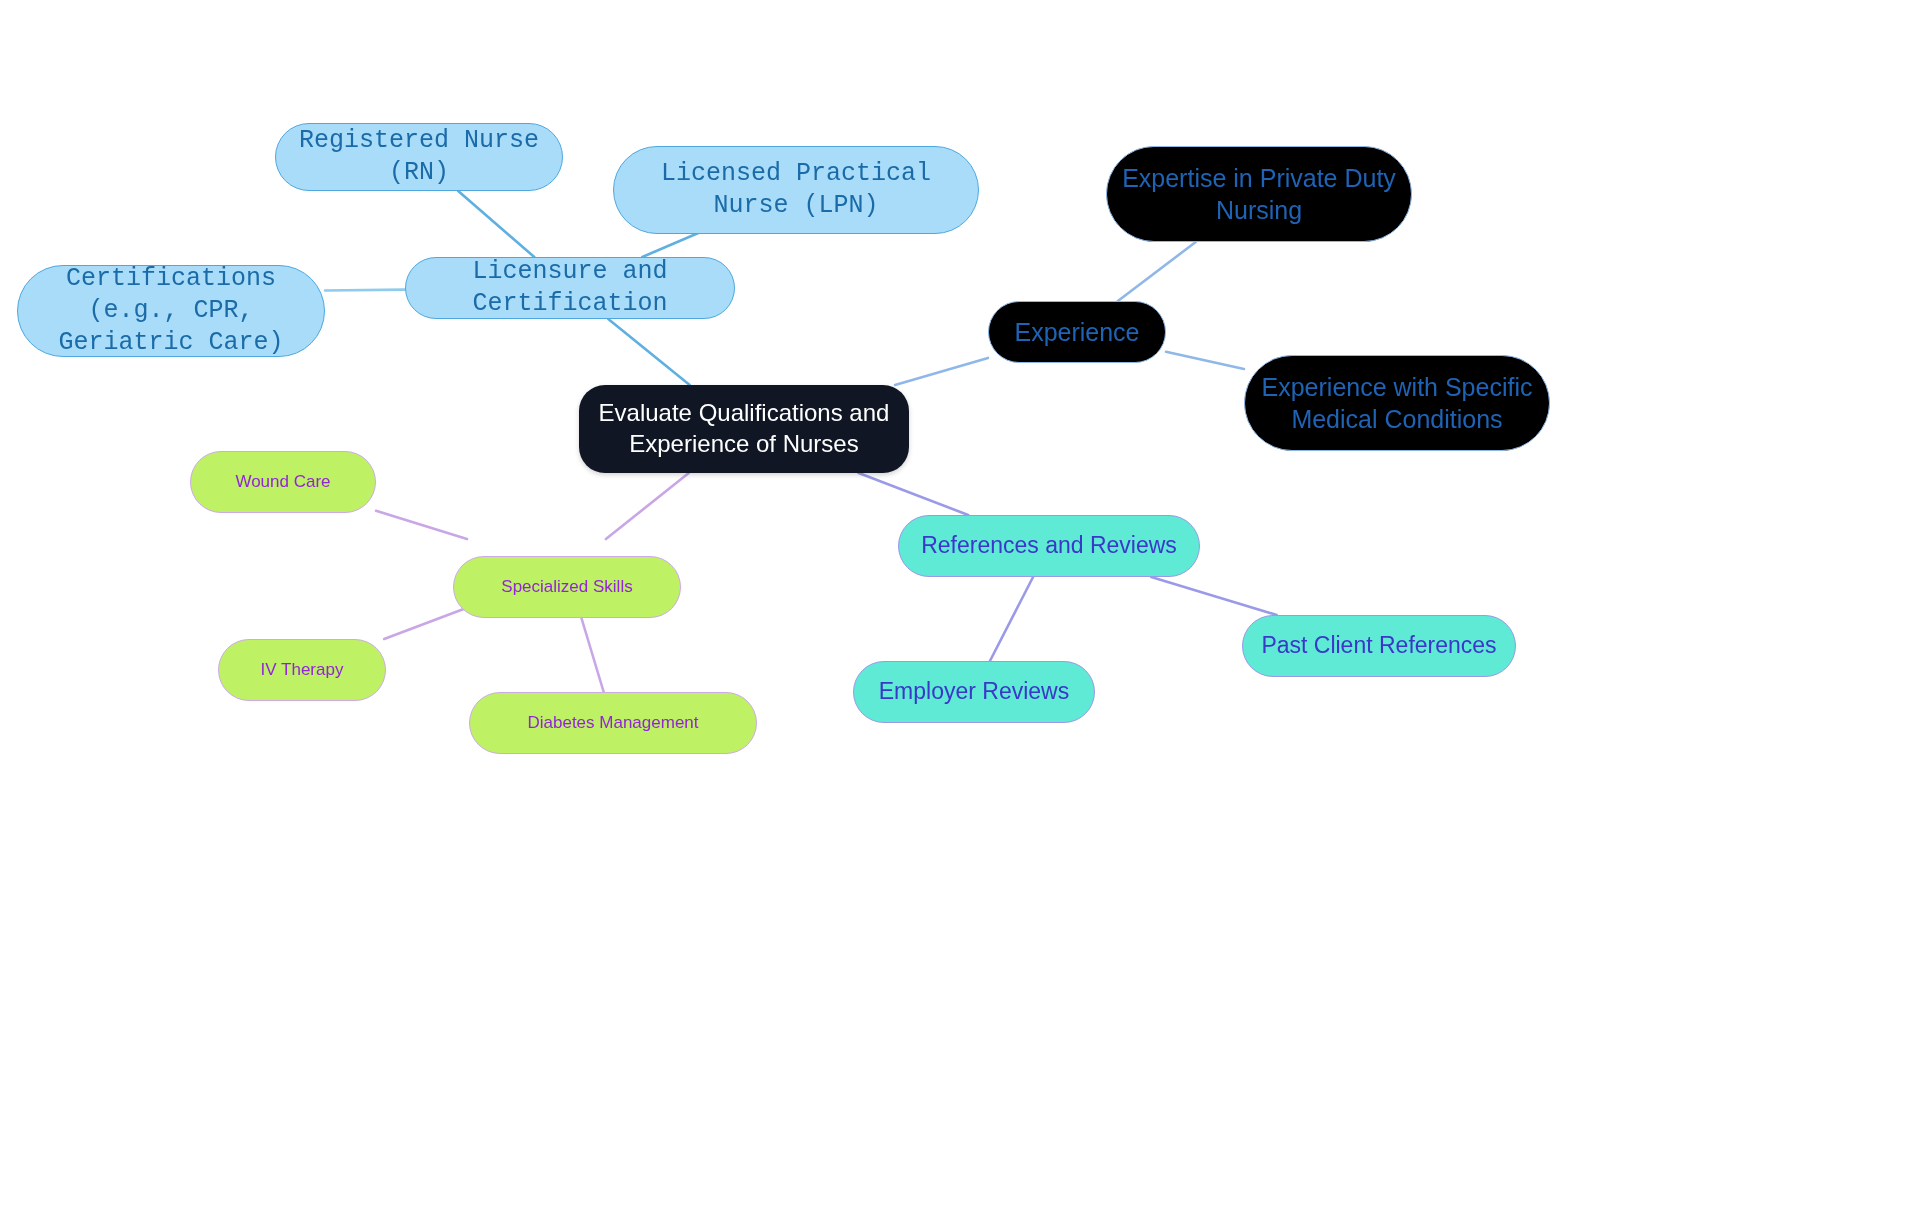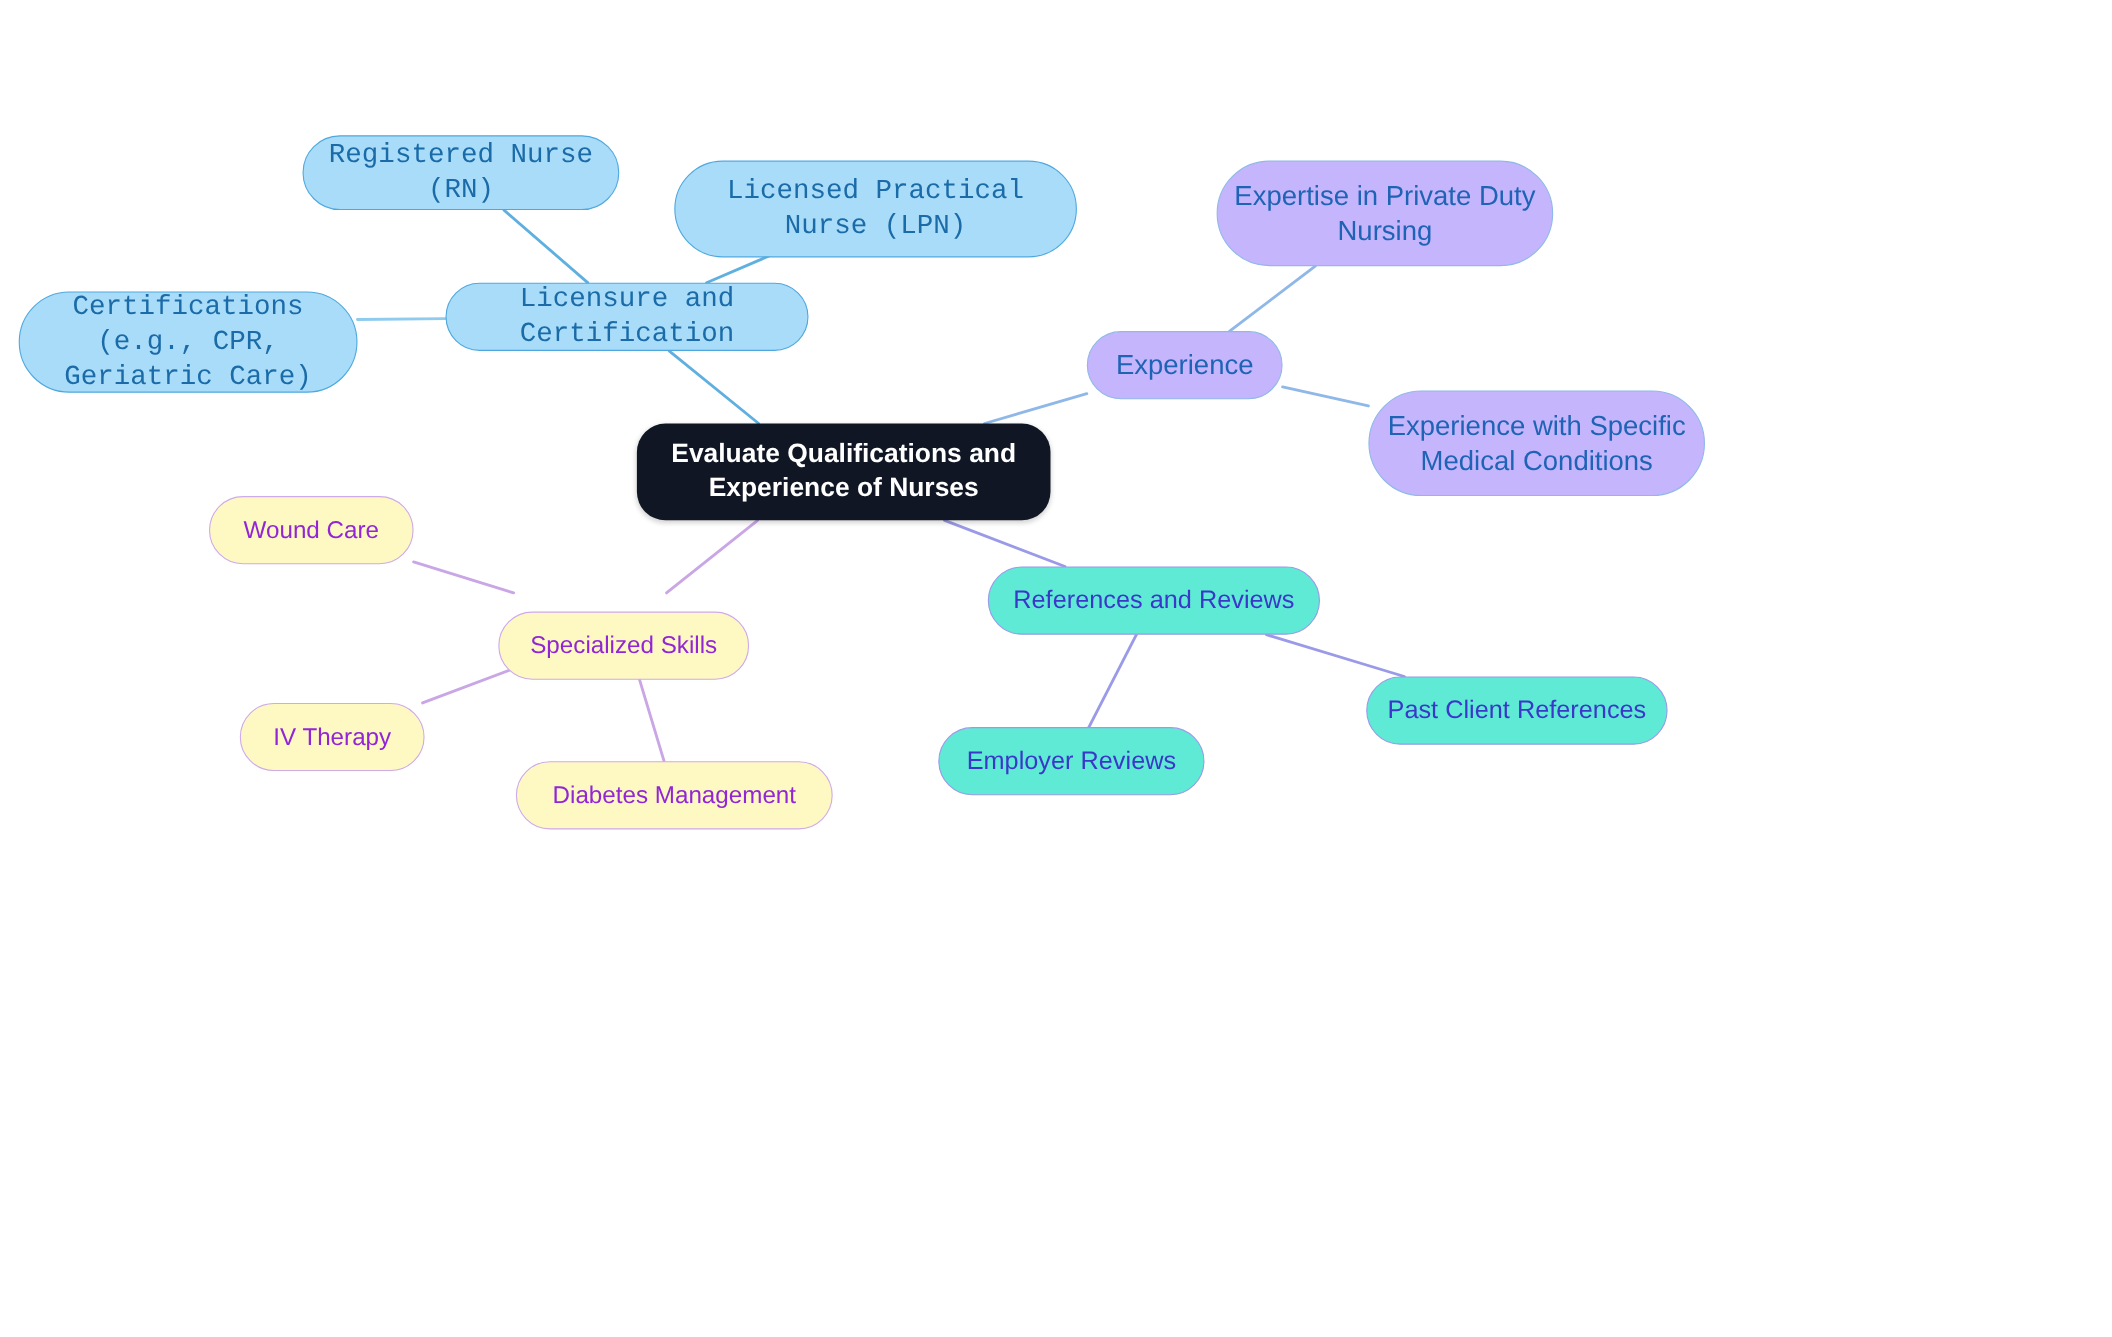--- a/index.html
+++ b/index.html
@@ -46,36 +46,36 @@
     box-shadow: 0 2px 5px rgba(0,0,0,0.18);
   }
   .node.blue-mid {
     background: #a9dcf8;
     border: 1.6px solid #4ea8df;
     color: #1a6ba8;
     font-size: 25px;
     font-family: Liberation Mono, monospace;
   }
   .node.blue-light {
-    background: #c4b5fd;
+    background: #000000;
     border: 1.6px solid #8fb8e8;
     color: #1f63b5;
     font-size: 25px;
   }
   .node.violet {
     background: #5eead4;
     border: 1.6px solid #9a9ae8;
     color: #3a37c9;
     font-size: 23px;
   }
   .node.purple {
-    background: #fef9c3;
+    background: #bef264;
     border: 1.6px solid #ceaae8;
     color: #9226d6;
-    font-size: 22px;
+    font-size: 17px;
   }
   #logo {
     position: absolute;
     left: 1404px;
     top: 1098px;
     width: 470px;
     height: 108px;
   }
   .logo-word {
     position: absolute;
@@ -121,21 +121,21 @@
       <line x1="858.7008547008547" y1="473" x2="968.1880341880342" y2="515" stroke="#9a9ae8" stroke-width="2.6" stroke-linecap="round"></line>
       <line x1="1033.0753424657535" y1="577" x2="989.9246575342465" y2="661" stroke="#9a9ae8" stroke-width="2.6" stroke-linecap="round"></line>
       <line x1="1151.3" y1="577" x2="1276.7" y2="615" stroke="#9a9ae8" stroke-width="2.6" stroke-linecap="round"></line>
       <line x1="688.7659574468086" y1="473" x2="605.9148936170213" y2="539" stroke="#c9a6e6" stroke-width="2.6" stroke-linecap="round"></line>
       <line x1="466.95454545454544" y1="539" x2="376" y2="510.8169014084507" stroke="#c9a6e6" stroke-width="2.6" stroke-linecap="round"></line>
       <line x1="484.85" y1="601" x2="384.15" y2="639" stroke="#c9a6e6" stroke-width="2.6" stroke-linecap="round"></line>
       <line x1="576.3202614379085" y1="601" x2="603.6797385620915" y2="692" stroke="#c9a6e6" stroke-width="2.6" stroke-linecap="round"></line>
     </svg>
 
   <div id="nodes">
-      <div class="node root" style="left: 579px; top: 385px; width: 376px; height: 88px; font-weight: bold;"><span>Evaluate Qualifications and
+      <div class="node root" style="left: 579px; top: 385px; width: 330px; height: 88px;"><span>Evaluate Qualifications and
 Experience of Nurses</span></div>
       <div class="node blue-mid" style="left: 405px; top: 257px; width: 330px; height: 62px;"><span>Licensure and Certification</span></div>
       <div class="node blue-mid" style="left: 275px; top: 123px; width: 288px; height: 68px;"><span>Registered Nurse (RN)</span></div>
       <div class="node blue-mid" style="left: 613px; top: 146px; width: 366px; height: 88px;"><span>Licensed Practical Nurse (LPN)</span></div>
       <div class="node blue-mid" style="left: 17px; top: 246px; width: 308px; height: 92px; margin-top: 19px;"><span>Certifications (e.g., CPR,
 Geriatric Care)</span></div>
       <div class="node blue-light" style="left: 988px; top: 301px; width: 178px; height: 62px;"><span>Experience</span></div>
       <div class="node blue-light" style="left: 1106px; top: 146px; width: 306px; height: 96px;"><span>Expertise in Private Duty
 Nursing</span></div>
       <div class="node blue-light" style="left: 1244px; top: 355px; width: 306px; height: 96px;"><span>Experience with Specific

